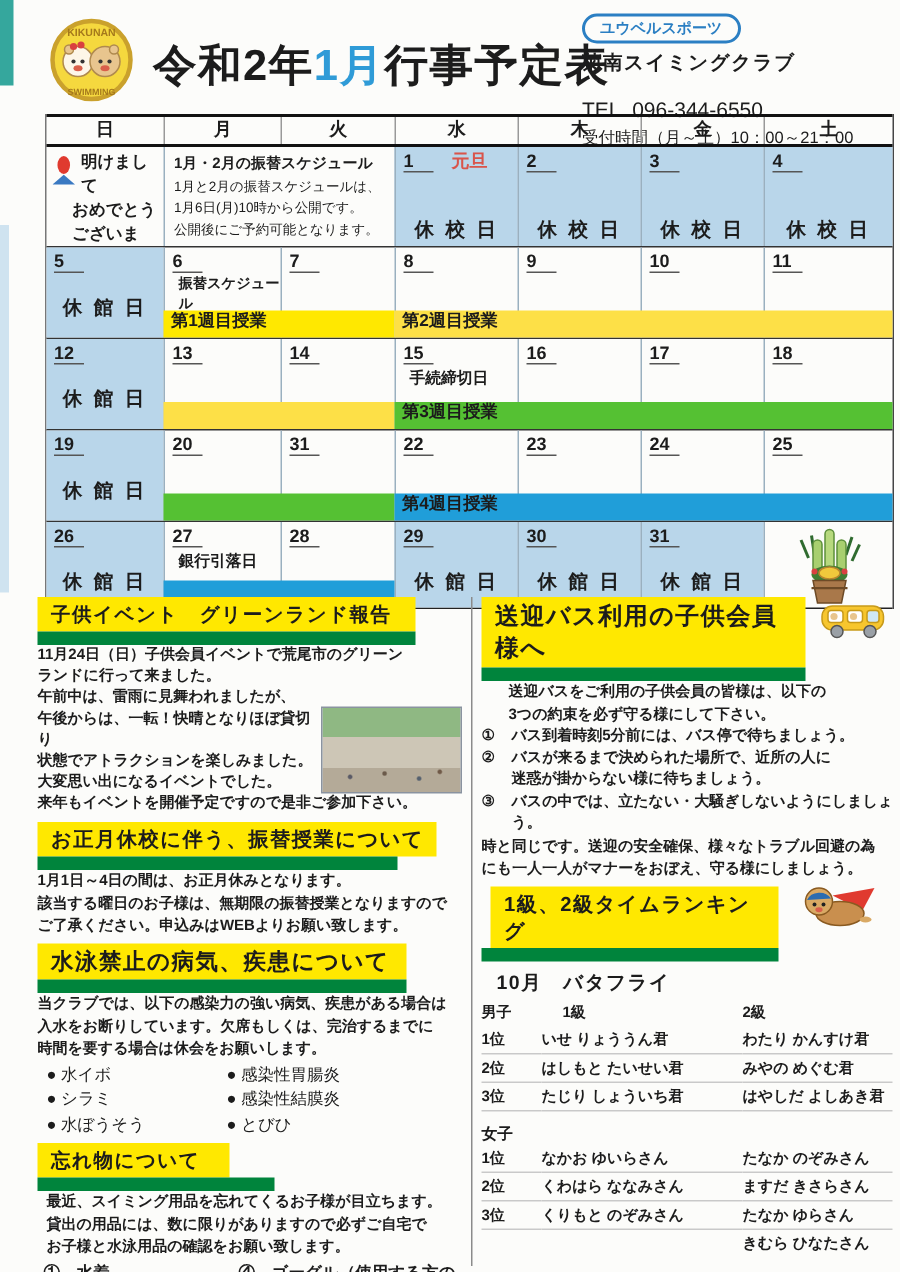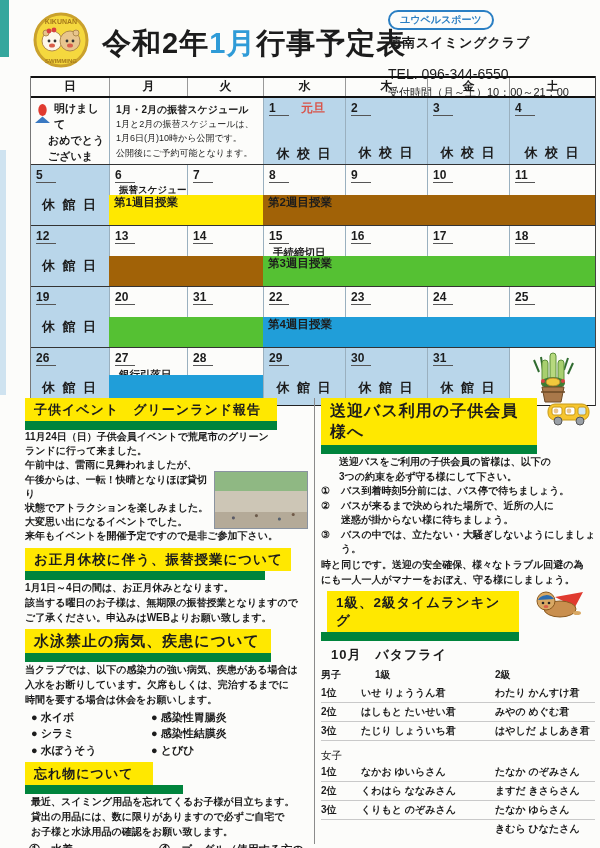--- a/index.html
+++ b/index.html
@@ -37,25 +37,25 @@
   .redl{color:#d9544a;font-weight:bold;font-size:12px;margin-left:12px;}
   .closed{text-align:center;font-weight:bold;font-size:13px;margin-top:13px;letter-spacing:2px;}
   .wk1 .closed{margin-top:28px;}
   .cnote{font-size:9.5px;font-weight:bold;margin:1px 0 0 9px;line-height:1.35;}
   .greet{padding:3px 2px 0 3px;}
   .greet .ic{position:absolute;left:4px;top:5px;}
   .g-big{font-size:11px;font-weight:bold;margin-left:20px;line-height:1.45;}
   .notice{padding:4px 0 0 6px;}
   .n-1{font-size:10px;font-weight:bold;line-height:1.5;}
   .n-s{font-size:9px;line-height:1.6;}
-  .bar{position:absolute;bottom:0;height:30px;line-height:15px;font-size:11.5px;font-weight:bold;
+  .bar{position:absolute;bottom:0;height:18px;line-height:15px;font-size:11.5px;font-weight:bold;
        padding-left:5px;box-sizing:border-box;}
   .b-mt{left:78px;width:154px;}
   .b-ws{left:232px;width:332px;}
-  .bg-y{background:#ffe800;} .bg-r{background:#a16207;} .bg-g{background:#55c133;} .bg-b{background:#209ed9;}
+  .bg-y{background:#ffe800;} .bg-r{background:#fde047;} .bg-g{background:#55c133;} .bg-b{background:#209ed9;}
   .kado{text-align:center;padding-top:2px;}
 
   
   .cols{position:absolute;left:25px;top:398px;width:573px;height:372px;}
   .vdiv{position:absolute;left:289px;top:0;height:446px;width:1px;background:#8b8b8b;}
   .lcol{position:absolute;left:0;top:0;width:283px;}
   .rcol{position:absolute;left:296px;top:0;width:277px;}
   .sec{margin-bottom:4px;}
   .sec-h{display:block;background:#ffe800;font-weight:bold;padding:3px 6px 2px 9px;letter-spacing:1px;box-sizing:border-box;}
   .sec-strip{height:9px;background:#00843c;}
@@ -69,37 +69,37 @@
   .bt2{font-size:10px;font-weight:bold;line-height:1.5;}
   .frow{display:flex;align-items:flex-end;}
   .frow .fl{flex:1;}
   .photo{width:94px;height:58px;margin:2px 0 0 2px;border:1px solid #8a93a0;box-sizing:border-box;
          background:
            radial-gradient(circle at 20% 82%, #5a5a66 1px, transparent 2px),
            radial-gradient(circle at 45% 78%, #6b5a4a 1px, transparent 2px),
            radial-gradient(circle at 70% 84%, #55606e 1px, transparent 2px),
            radial-gradient(circle at 85% 76%, #705a48 1px, transparent 2px),
            linear-gradient(#8fb883 0 34%, #cdc6b6 34% 72%, #b4aa98 72%);}
-  .blist{display:flex;font-size:11px;font-weight:bold;line-height:1.5;margin-top:2px;}
+  .blist{display:flex;font-size:11px;font-weight:normal;line-height:1.5;margin-top:2px;}
   .blist .c1{width:120px;margin-left:6px;} .blist .c2{flex:1;}
   .ilist{display:flex;font-size:11px;font-weight:bold;line-height:1.55;margin-top:2px;}
   .ilist .c1{width:130px;margin-left:4px;} .ilist .c2{flex:1;}
   .bus-head{display:flex;align-items:flex-start;}
   .bus-ic{margin:2px 0 0 10px;}
   .intro{margin-left:18px;}
   .rule{display:flex;font-size:10px;font-weight:bold;line-height:1.45;}
   .rule .rn{width:20px;flex:none;}
   .rule .rt{flex:1;}
   .rank-head{display:flex;align-items:flex-start;}
   .mascot{margin:-4px 0 0 14px;}
   .rk-sub{font-size:13px;font-weight:bold;margin:5px 0 2px 10px;letter-spacing:1px;}
   .rk-grid{display:grid;grid-template-columns:40px 134px 100px;font-size:10px;font-weight:bold;}
   .rk-grid > div{padding:2px 0;}
   .rk-row > div{border-bottom:1px solid #c9c9c9;}
-  .glabel{font-size:10.5px;font-weight:normal;margin-top:8px;}
+  .glabel{font-size:10.5px;font-weight:bold;margin-top:8px;}
   .closing{margin-top:14px;padding-left:14px;}
 </style>
 </head>
 <body>
 
 <div class="page">
   <div class="scan-teal"></div>
   <div class="scan-blue"></div>
 
   <div class="logo">

